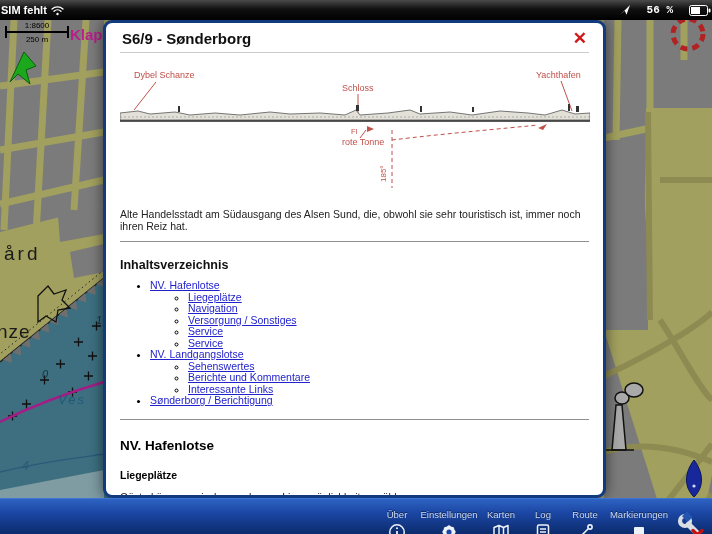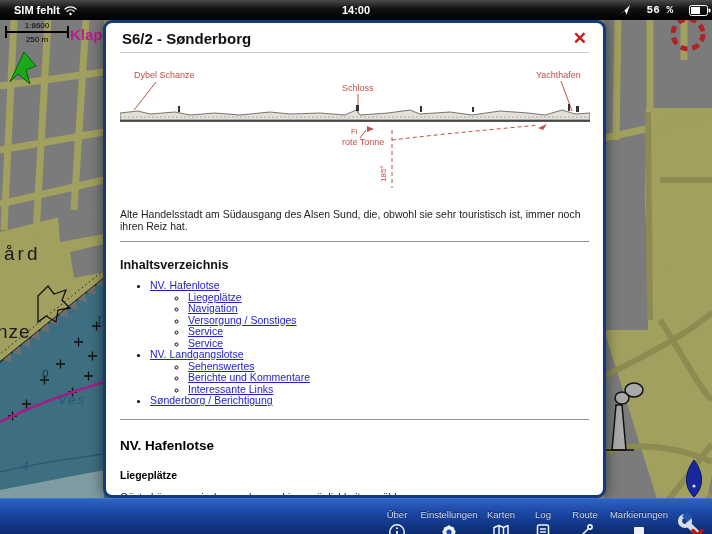--- a/index.html
+++ b/index.html
@@ -8,21 +8,21 @@
     position: relative; width: 712px; height: 534px; overflow: hidden;
     font-family: "Liberation Sans", sans-serif; background:#3D6F80;
   }
   
   .statusbar {
     position:absolute; top:0; left:0; right:0; height:20px; z-index:30;
     background: linear-gradient(#4a4a4a, #111 45%, #000);
     color:#fff; font-size:11px; font-weight:bold;
     display:flex; align-items:center;
   }
-  .sb-left { display:flex; align-items:center; gap:4px; padding-left:14px; }
+  .sb-left { display:flex; align-items:center; gap:4px; padding-left:1px; }
   .sb-time { position:absolute; left:0; right:0; text-align:center; }
   .sb-right { margin-left:auto; display:flex; align-items:center; gap:16px; padding-right:1px;font-family:Liberation Mono, monospace; }
   
   .map { position:absolute; top:20px; left:0; width:712px; height:514px; }
   
   .modal {
     position:absolute; left:103px; top:20px; width:503px; height:478px; z-index:10;
     background:#fff; border:3px solid #123B7E; border-radius:9px;
     box-shadow: 0 0 14px rgba(0,0,0,.55); overflow:hidden;
   }
@@ -66,21 +66,20 @@
     <div class="sb-left">
       <span>SIM fehlt</span>
       <svg width="13" height="11" viewBox="0 0 13 11">
         <g fill="none" stroke="#fff" stroke-width="1.3" stroke-linecap="round">
           <path d="M1,4 a8,8 0 0 1 11,0"></path>
             <path d="M3,6.3 a5,5 0 0 1 7,0"></path>
         </g>
         <circle cx="6.5" cy="9" r="1.2" fill="#fff"></circle>
       </svg>
     </div>
-    <div class="sb-time">14:00</div>
     <div class="sb-right">
       <svg width="12" height="12" viewBox="0 0 12 12">
         <path d="M1.5,10.5 L11,1 L7.5,10.8 L5.8,6.8 Z" fill="#fff"></path>
       </svg>
       <span>56 %</span>
       <svg width="22" height="11" viewBox="0 0 22 11">
         <rect x="0.5" y="0.5" width="18" height="10" rx="2" fill="none" stroke="#fff"></rect>
         <rect x="2" y="2" width="9" height="7" fill="#fff"></rect>
         <rect x="19.5" y="3.5" width="2" height="4" rx="1" fill="#fff"></rect>
       </svg>
@@ -179,21 +178,21 @@
 
     <g>
       <path d="M694,440 C703,452 705,466 694,477 C683,466 685,452 694,440 Z" fill="#18289A" stroke="#0A1560" stroke-width="1"></path>
       <circle cx="694" cy="466" r="1.6" fill="#CFE0FF"></circle>
     </g>
   </svg>
 
   <div class="modal">
     <div class="modal-inner">
       <div class="title-row">
-        <div class="modal-title">S6/2 - Sønderborg</div>
+        <div class="modal-title">S6/9 - Sønderborg</div>
         <div class="close-btn">✕</div>
       </div>
       <hr class="light">
 
       <svg class="profile-svg" width="470" height="148" viewBox="0 0 470 148">
         <g font-size="9" fill="#C0504A">
           <text x="14" y="20">Dybel Schanze</text>
           <text x="222" y="33">Schloss</text>
           <text x="416" y="20">Yachthafen</text>
           <text x="231" y="76" font-size="7.5">Fl</text>

